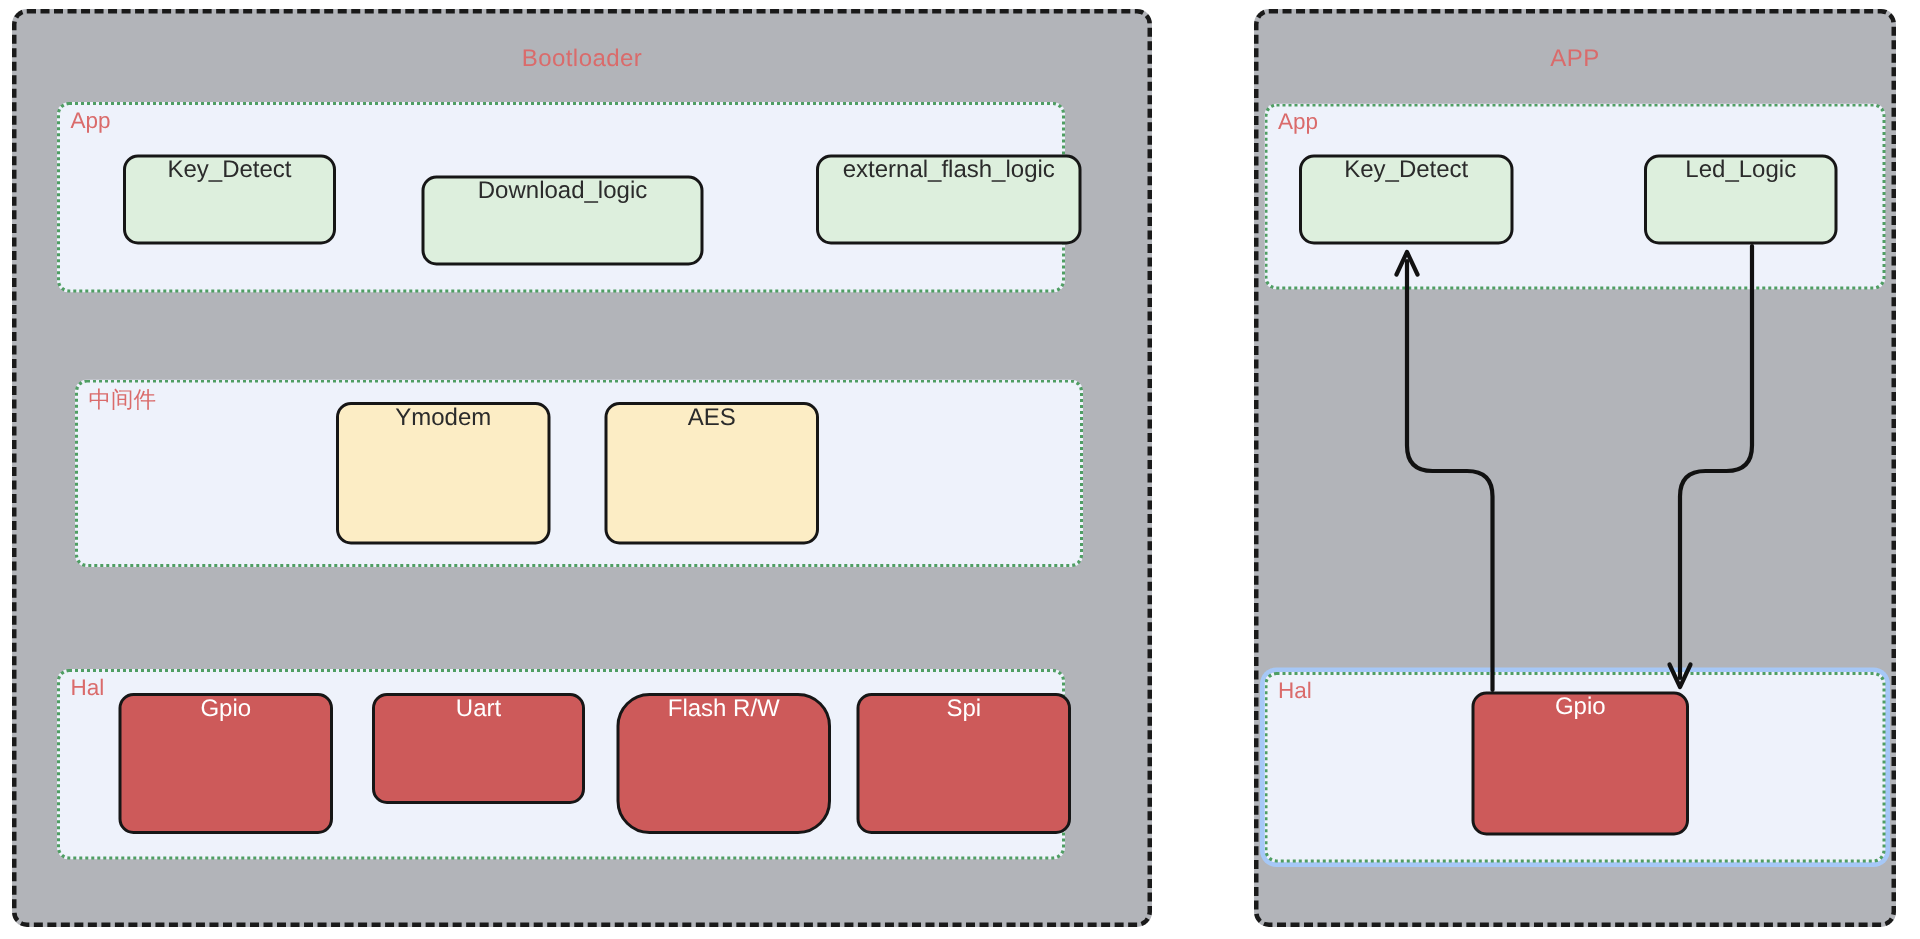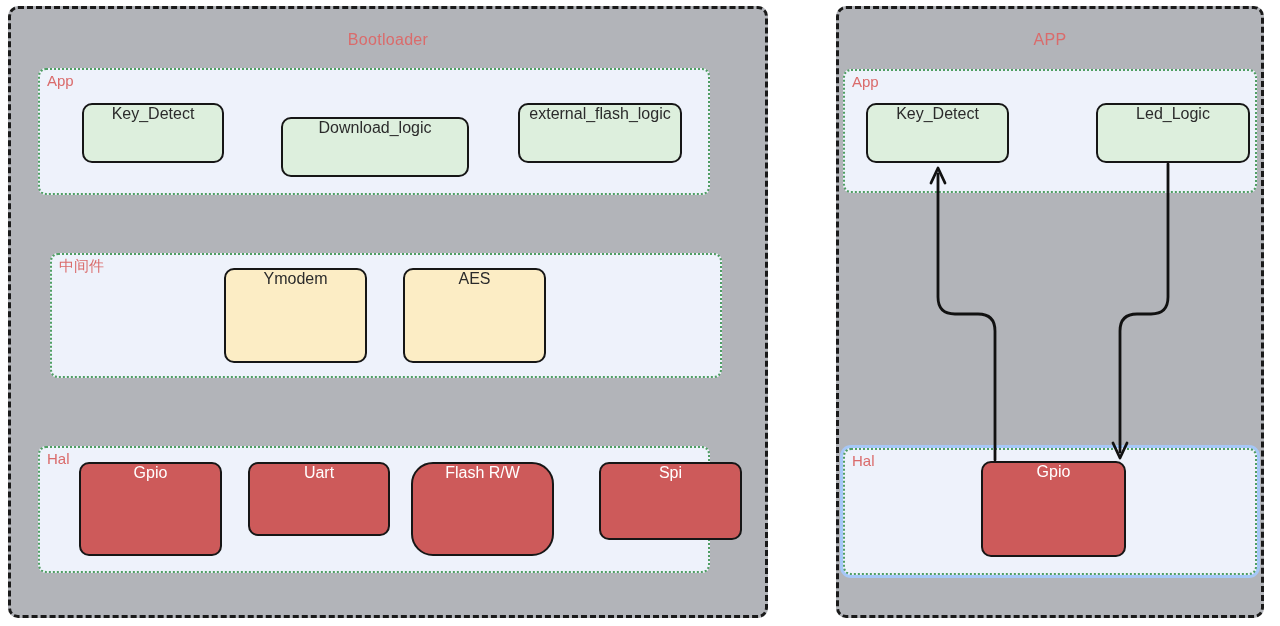--- a/index.html
+++ b/index.html
@@ -81,21 +81,21 @@
     <div class="panel-title">Bootloader</div>
 
     <div class="section" style="left:27px; top:59px; width:672px; height:127px;">
       <span class="section-label">App</span>
       <div class="node green" style="left:42px; top:33px; width:142px; height:60px;">
         <span>Key_Detect</span>
       </div>
       <div class="node green" style="left:241px; top:47px; width:188px; height:60px;">
         <span>Download_logic</span>
       </div>
-      <div class="node green" style="left:478px; top:33px; width:164px; height:60px;">
+      <div class="node green" style="left:504px; top:33px; width:177px; height:60px;">
         <span>external_flash_logic</span>
       </div>
     </div>
 
     <div class="section" style="left:27px; top:244px; width:672px; height:125px;margin-left:12px;">
       <span class="section-label">中间件</span>
       <div class="node yellow" style="left:351px; top:13px; width:143px; height:95px;">
         <span>AES</span>
       </div>
       <div class="node yellow" style="left:172px; top:13px; width:143px; height:95px;">
@@ -107,35 +107,35 @@
       <span class="section-label">Hal</span>
       <div class="node red" style="left:39px; top:14px; width:143px; height:94px;">
         <span>Gpio</span>
       </div>
       <div class="node red" style="left:208px; top:14px; width:142px; height:74px;">
         <span>Uart</span>
       </div>
       <div class="node red" style="left:371px; top:14px; width:143px; height:94px;border-radius:22px;">
         <span>Flash R/W</span>
       </div>
-      <div class="node red" style="left:559px; top:14px; width:143px; height:78px;">
+      <div class="node red" style="left:531px; top:14px; width:143px; height:94px;">
         <span>Spi</span>
       </div>
     </div>
   </div>
 
   <div class="panel" style="left:836px; top:6px; width:428px; height:612px;">
     <div class="panel-title">APP</div>
 
     <div class="section" style="left:4px; top:60px; width:414px; height:124px;">
       <span class="section-label">App</span>
       <div class="node green" style="left:21px; top:32px; width:143px; height:60px;">
         <span>Key_Detect</span>
       </div>
-      <div class="node green" style="left:251px; top:32px; width:154px; height:60px;">
+      <div class="node green" style="left:251px; top:32px; width:129px; height:60px;">
         <span>Led_Logic</span>
       </div>
     </div>
 
     <div class="section selected" style="left:4px; top:439px; width:414px; height:127px;">
       <span class="section-label">Hal</span>
       <div class="node red" style="left:136px; top:11px; width:145px; height:96px;">
         <span>Gpio</span>
       </div>
     </div>

